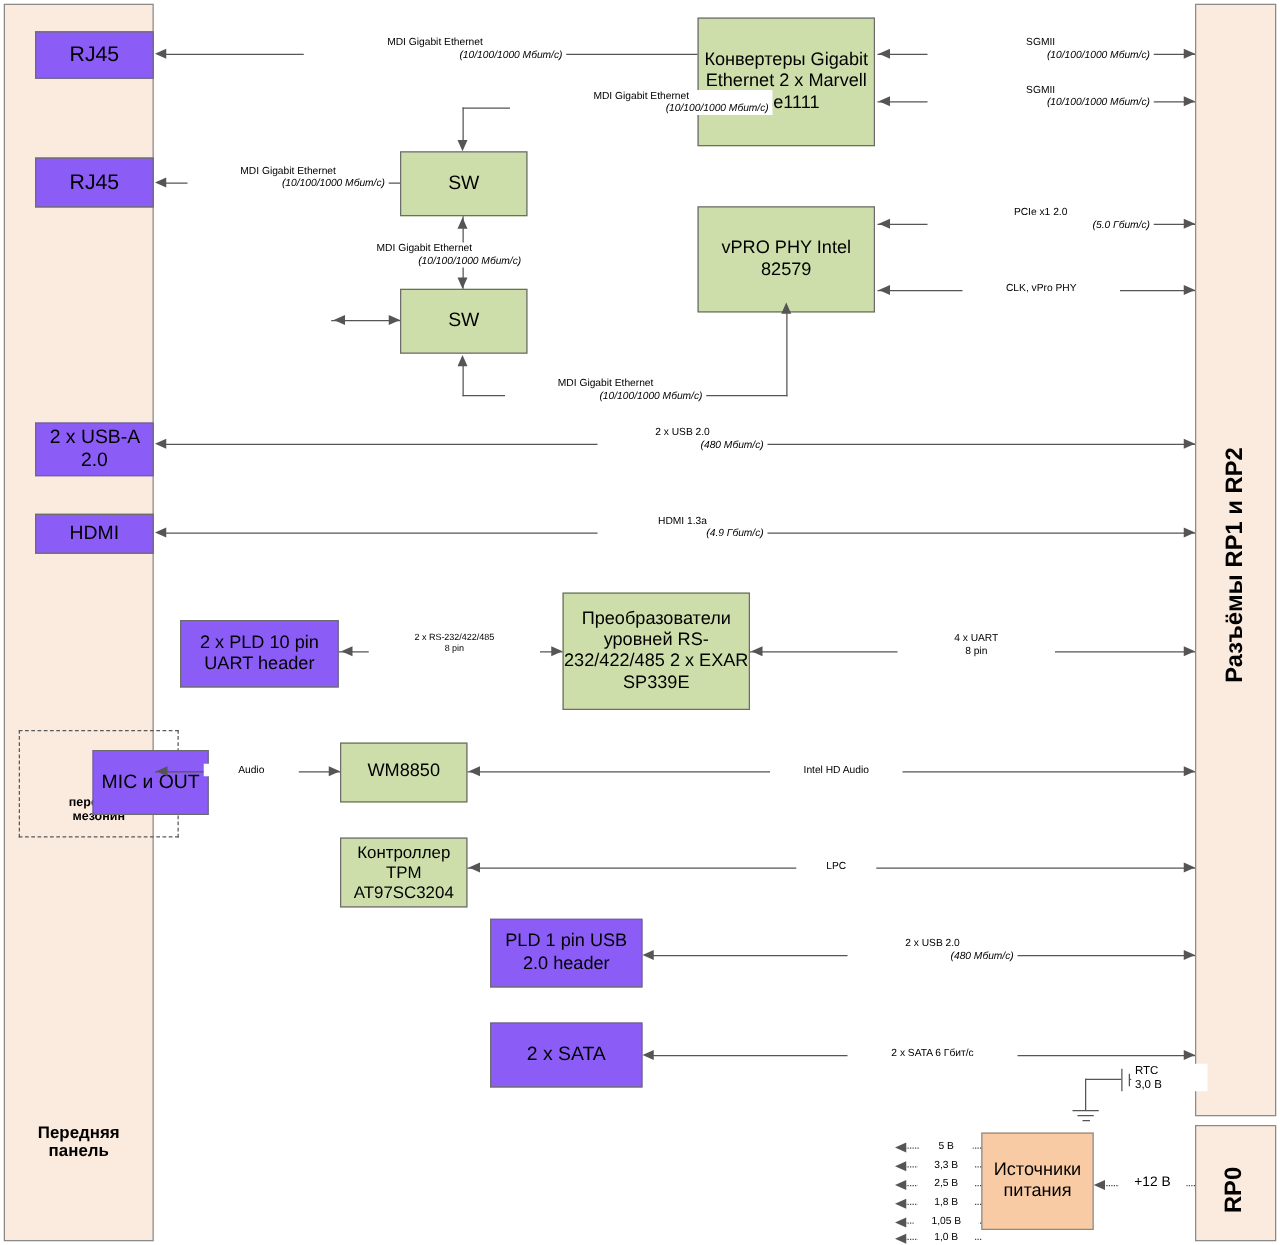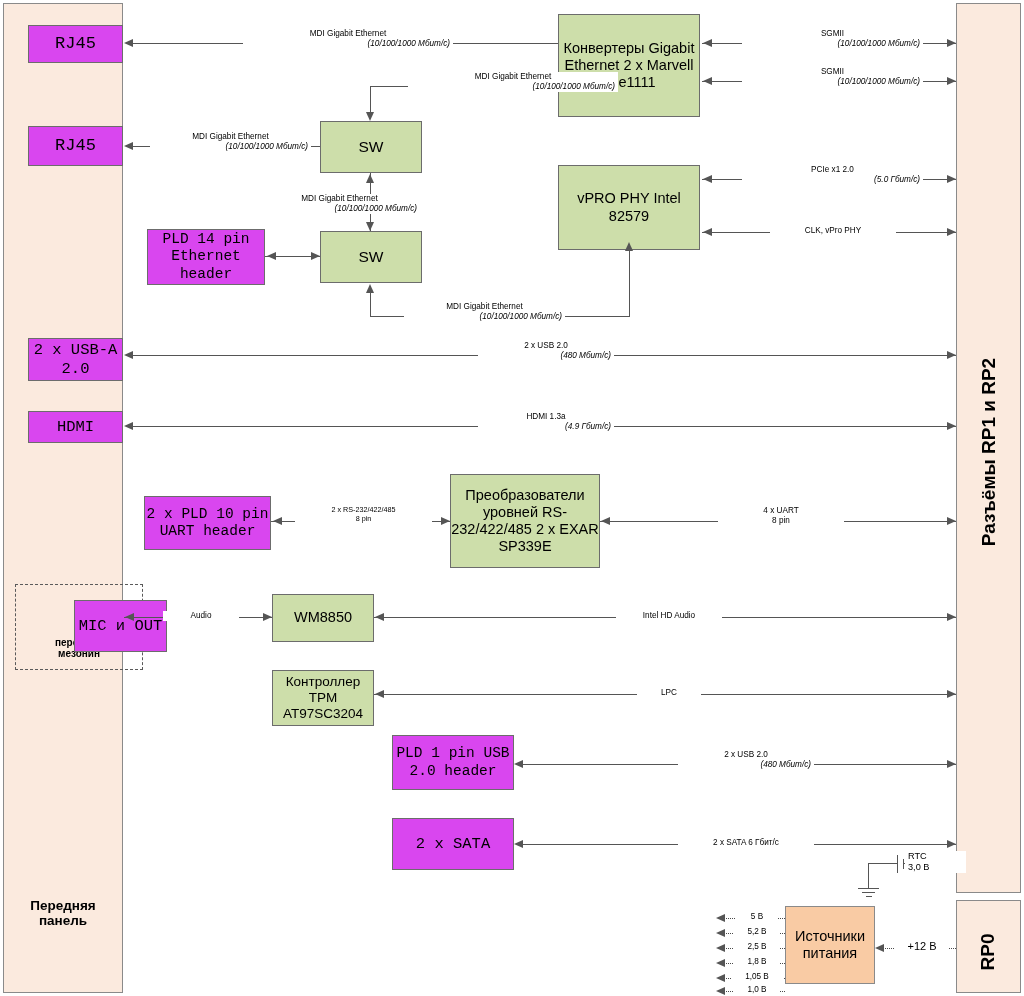--- a/index.html
+++ b/index.html
@@ -2,21 +2,21 @@
 <html><head>
 <meta charset="utf-8">
 <style>
   html,body{margin:0;padding:0;background:#ffffff;}
   body{font-family:"Liberation Sans","DejaVu Sans",sans-serif;}
   #canvas{position:relative;width:1024px;height:996px;background:#fff;overflow:hidden;}
 
   .box{position:absolute;box-sizing:border-box;border:1px solid #666666;
        display:flex;align-items:center;justify-content:center;text-align:center;
        line-height:1.18;color:#000;}
-  .blue{background:#d946ef;border-color:#6c6c6c;font-family:Liberation Mono, monospace;}
+  .blue{background:#8b5cf6;border-color:#6c6c6c;}
   .green{background:#cddeaa;border-color:#6c6c6c;}
   .peach{background:#fbeade;border-color:#8a8a8a;}
   .orange{background:#f9cba4;border-color:#8a8a8a;}
 
   .panel-label{position:absolute;text-align:center;font-weight:bold;color:#000;}
   .vlabel{position:absolute;font-weight:bold;color:#000;
           transform:rotate(-90deg);transform-origin:center center;white-space:nowrap;}
 
   .dashed{position:absolute;box-sizing:border-box;border:1.5px dashed #5a5a5a;background:transparent;}
 
@@ -77,26 +77,20 @@
   </div>
 
   <div class="box blue f17" style="left:28px;top:25px;width:95px;height:38px;">
     <span>RJ45</span>
   </div>
 
   <div class="box blue f17" style="left:28px;top:126px;width:95px;height:40px;">
     <span>RJ45</span>
   </div>
 
-  <div class="box blue f14" style="left:147px;top:229px;width:118px;height:56px;">
-    <div>
-      <span class="l1">PLD 14 pin</span>
-      <span class="l1">Ethernet header</span>
-    </div>
-  </div>
 
   <div class="box blue f15" style="left:28px;top:338px;width:95px;height:43px;">
     <div>
       <span class="l1">2 x USB-A</span>
       <span class="l1">2.0</span>
     </div>
   </div>
 
   <div class="box blue f15" style="left:28px;top:411px;width:95px;height:32px;">
     <span>HDMI</span>
@@ -334,21 +328,21 @@
     <span class="l1">RTC</span>
     <span class="l1">3,0 В</span>
   </div>
 
   <div class="dln" style="left:724px;top:918px;width:61px;"></div>
   <div class="ar ar-l" style="left:716px;top:914px;"></div>
   <div class="cap f8" style="left:736px;top:912px;width:36px;">5 В</div>
 
   <div class="dln" style="left:724px;top:933px;width:61px;"></div>
   <div class="ar ar-l" style="left:716px;top:929px;"></div>
-  <div class="cap f8" style="left:734px;top:927px;width:40px;">5,2 В</div>
+  <div class="cap f8" style="left:734px;top:927px;width:40px;">3,3 В</div>
 
   <div class="dln" style="left:724px;top:948px;width:61px;"></div>
   <div class="ar ar-l" style="left:716px;top:944px;"></div>
   <div class="cap f8" style="left:734px;top:942px;width:40px;">2,5 В</div>
 
   <div class="dln" style="left:724px;top:963px;width:61px;"></div>
   <div class="ar ar-l" style="left:716px;top:959px;"></div>
   <div class="cap f8" style="left:734px;top:957px;width:40px;">1,8 В</div>
 
   <div class="dln" style="left:724px;top:978px;width:61px;"></div>

